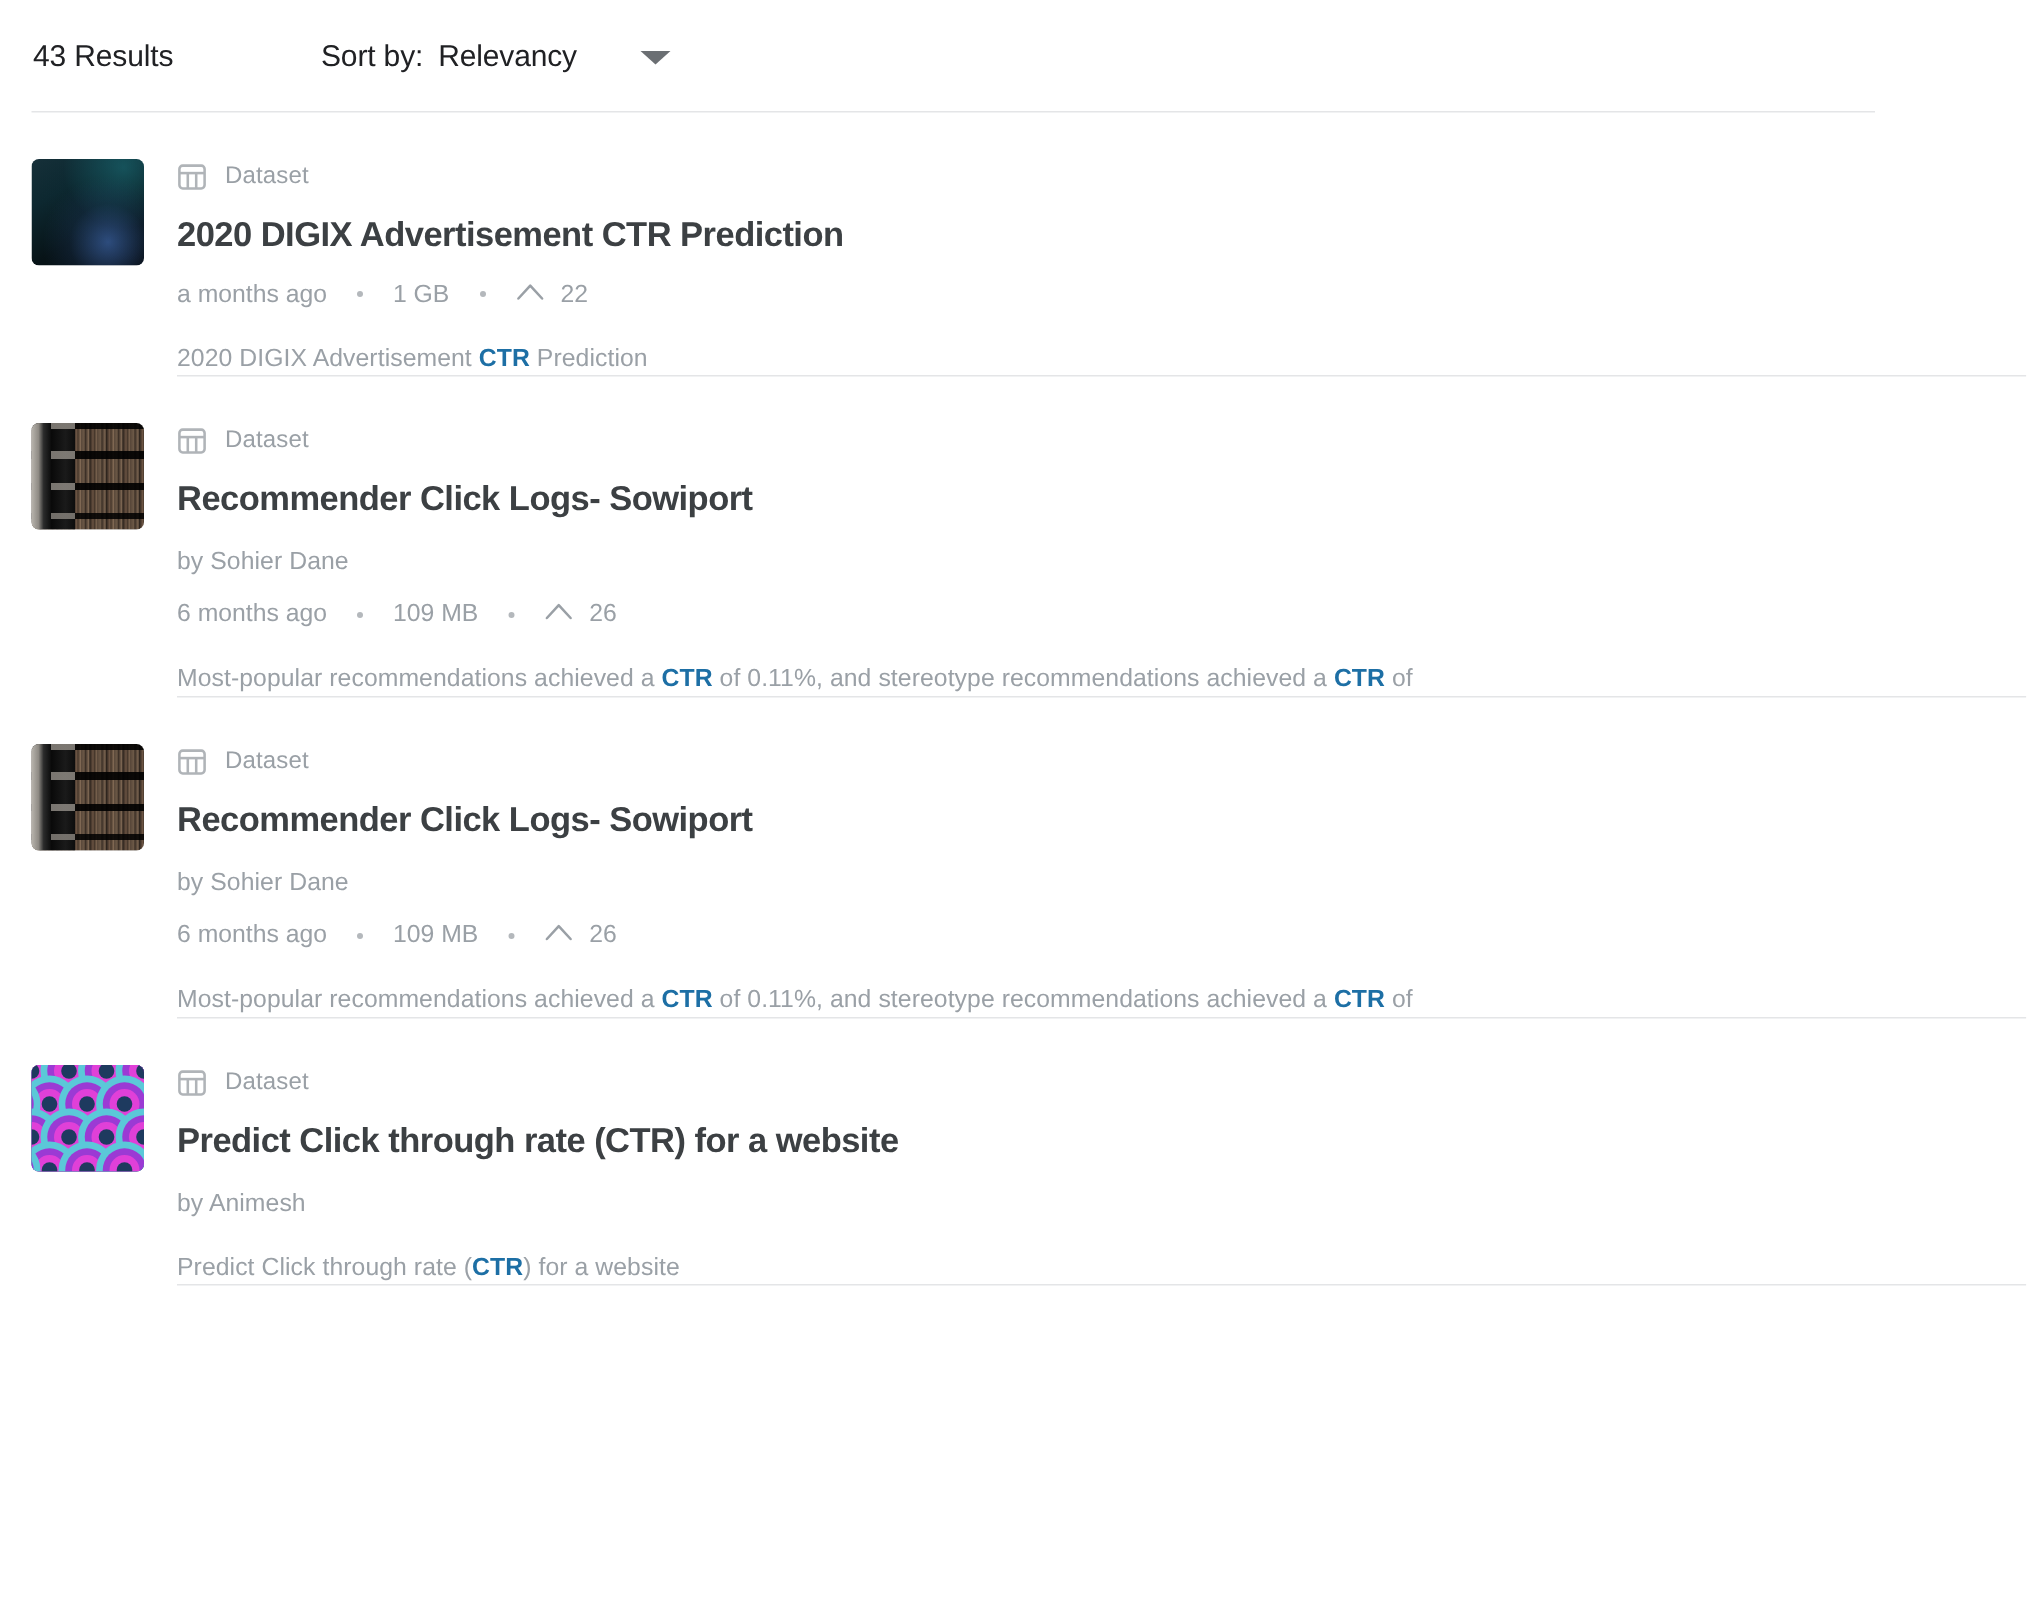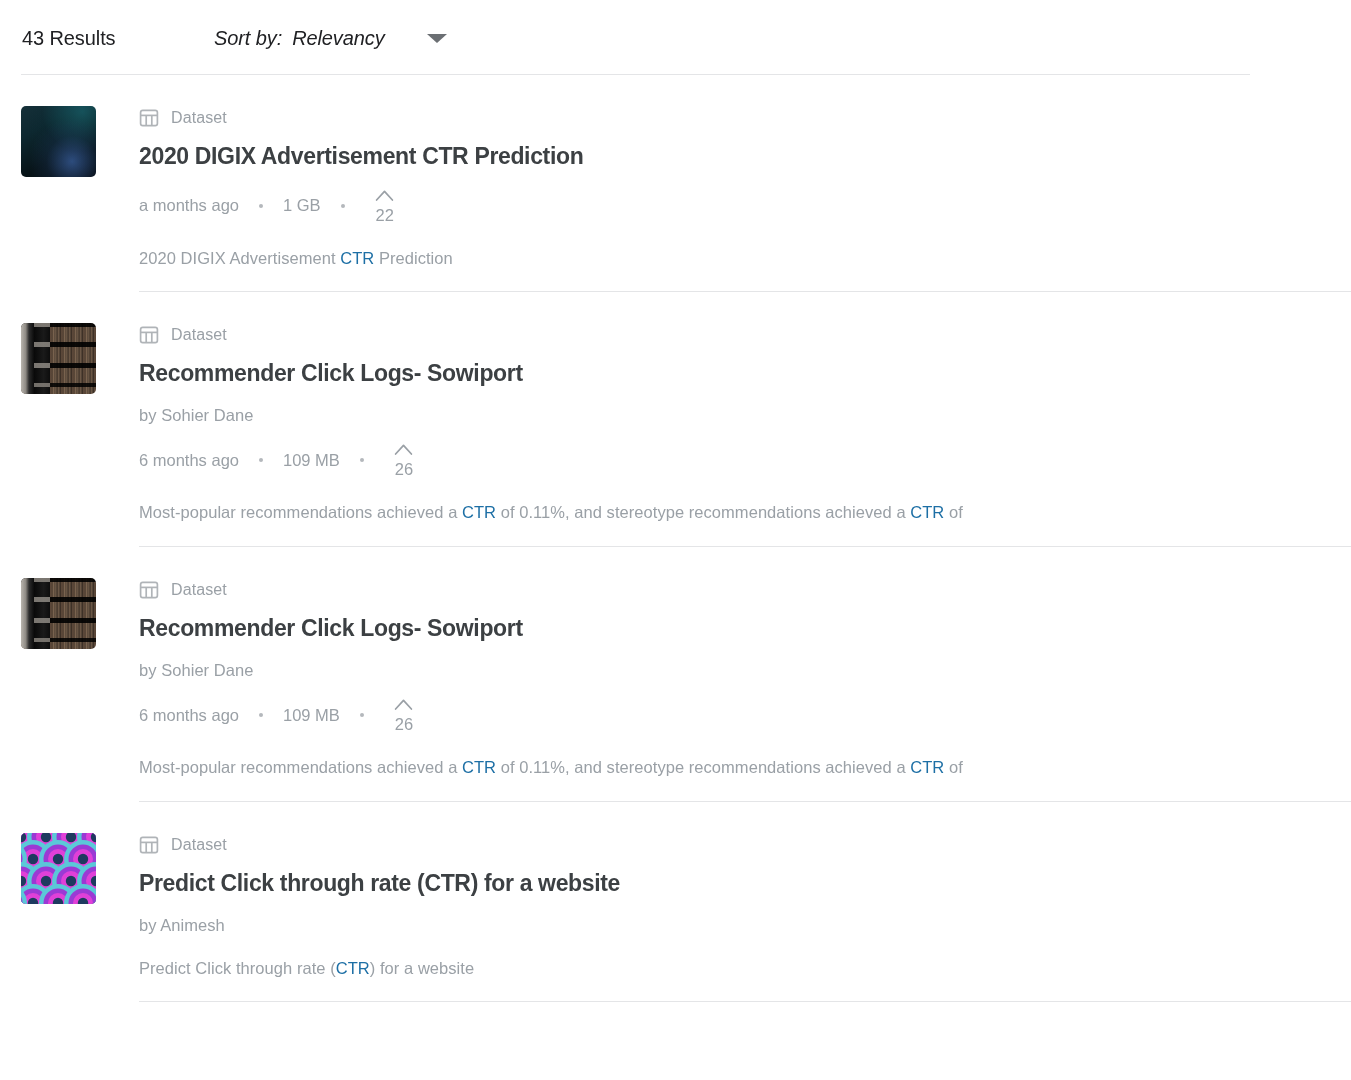--- a/index.html
+++ b/index.html
@@ -38,21 +38,20 @@
     letter-spacing: -0.1px;
     white-space: nowrap;
   }
   .sort-wrap {
     position: absolute;
     left: 214px;
     top: 27px;
     display: flex;
     align-items: center;
     white-space: nowrap;
-    font-style: italic;
   }
   .sort-label {
     font-size: 20px;
     color: #202124;
     letter-spacing: -0.1px;
   }
   .sort-value {
     font-size: 20px;
     color: #202124;
     letter-spacing: -0.1px;
@@ -152,23 +151,22 @@
   
   .thumb-scallop {
     background: #1e3a5f;
     position: relative;
   }
   .thumb-scallop svg { display: block; }
 
   
   .result-body {
     flex: 1 1 auto;
-    margin-left: 43px;
+    margin-left: 22px;
     padding-right: 101px;
-    padding-bottom: 22px;
     min-width: 0;
   }
   .result-row.has-rule .result-body {
     border-bottom: 1px solid #e4e5e7;
   }
 
   .type-line {
     display: flex;
     align-items: center;
     height: 22px;
@@ -212,42 +210,41 @@
   }
   .meta-dot {
     width: 4px; height: 4px;
     border-radius: 50%;
     background: #b4b8bc;
     margin: 0 20px;
     flex: 0 0 4px;
   }
   .vote-group {
     display: flex;
-    align-items: flex-end;
-    flex-direction: column;
+    align-items: flex-start;
   }
   .vote-icon {
     width: 19px; height: 13px;
     flex: 0 0 19px;
     display: block;
   }
   .vote-count { margin-left: 11px; }
 
   .result-desc {
     margin-top: 22px;
     font-size: 16.5px;
     color: #9aa0a6;
     letter-spacing: 0.05px;
     line-height: 1.35;
     white-space: nowrap;
     overflow: hidden;
   }
   .hl {
     color: #1d6fa5;
-    font-weight: normal;
+    font-weight: bold;
   }
 </style>
 </head>
 <body>
 
 <div class="page">
 
   <div class="results-header">
     <div class="results-count">43 Results</div>
 

